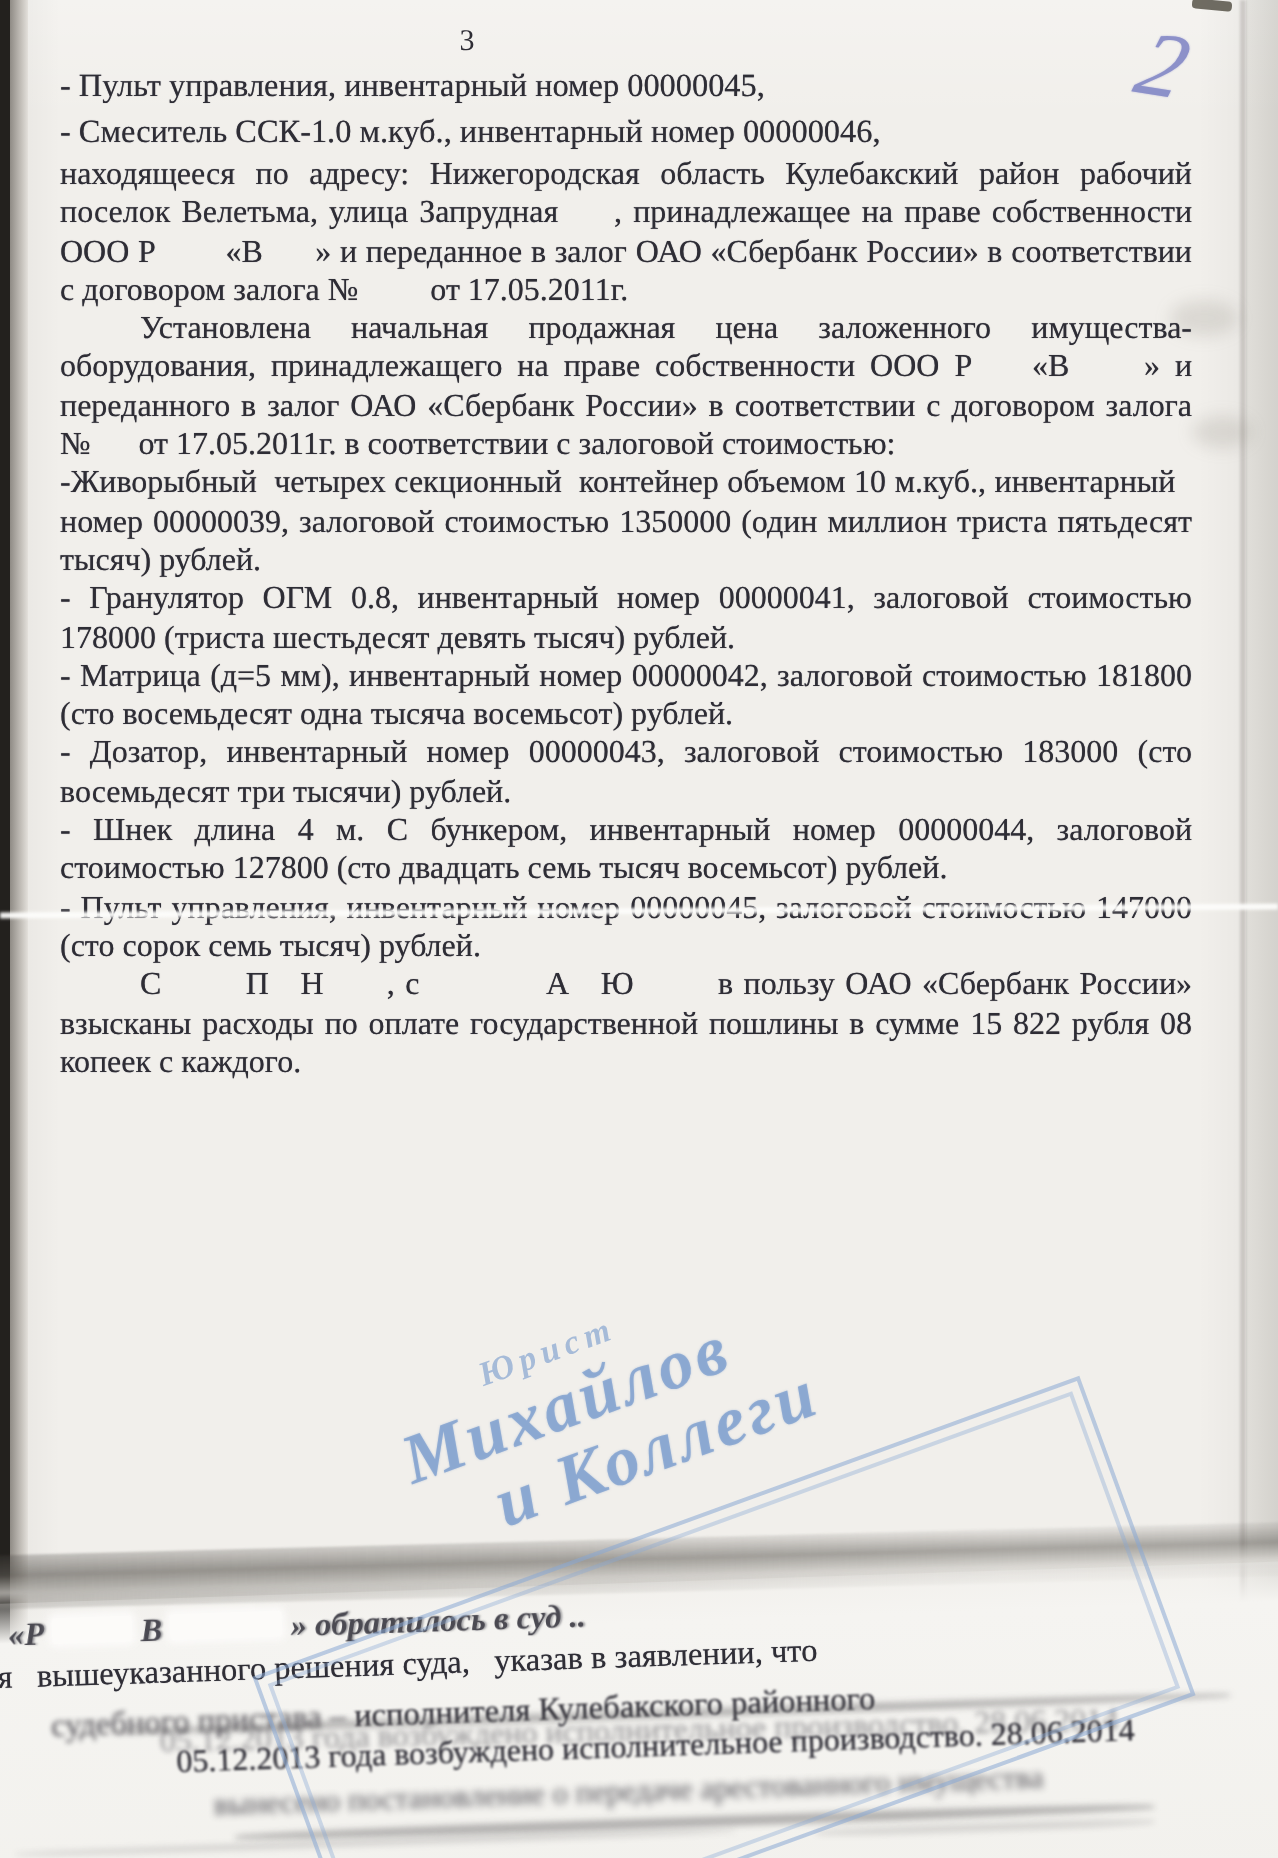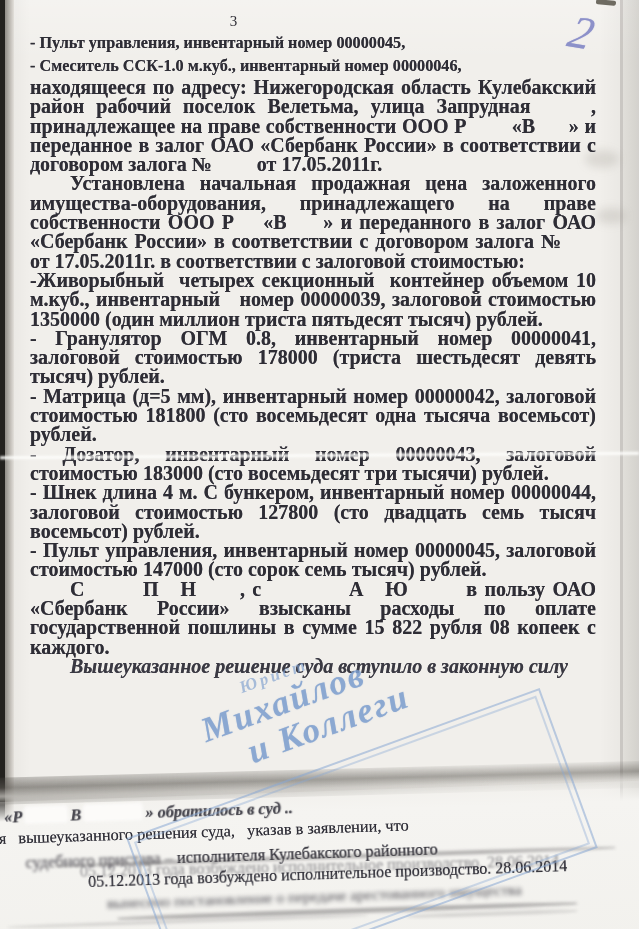--- a/index.html
+++ b/index.html
@@ -26,24 +26,24 @@
                 background:#575349; transform:rotate(5deg); border-radius:2px; opacity:.85; }
   .smudge { position:absolute; background:rgba(120,115,108,0.18); border-radius:50%; filter:blur(4px); }
 
   .pageno { position:absolute; left:214px; top:13px; width:40px; text-align:center;
             font-size:15px; letter-spacing:1px; }
   .handwritten { position:absolute; left:570px; top:6px; font-size:46px; font-style:italic;
             color:#8287c6; transform:rotate(9deg) skewX(-8deg); opacity:.9;
             text-shadow:0 0 1px rgba(120,124,200,.6); }
 
   
-  .body-col { position:absolute; left:30px; top:32px; width:566px; z-index:2;font-weight:bold; }
+  .body-col { position:absolute; left:30px; top:32px; width:566px; z-index:2; }
   .line { font-size:16.2px; line-height:23px; white-space:nowrap;
           text-shadow:0 0 .4px rgba(40,40,55,.7); }
-  .para { font-size:20px; line-height:19.3px; text-align:justify;
+  .para { font-size:16px; line-height:19.3px; text-align:justify;
           text-shadow:0 0 .4px rgba(40,40,55,.7); }
   .indent { text-indent:40px; }
   .italic { font-style:italic; color:#3a3942; }
 
   .scratch { position:absolute; left:0; top:454px; width:639px; height:3px; z-index:3;
              background:rgba(253,253,251,.95); filter:blur(.8px); transform:rotate(-.4deg); }
 
   
   .fold { position:absolute; left:-14px; top:769px; width:690px; height:27px; z-index:3;
           transform:rotate(-1.5deg);
@@ -102,21 +102,20 @@
     <div class="line">- Смеситель ССК-1.0 м.куб., инвентарный номер 00000046,</div>
     <div class="para">находящееся по адресу: Нижегородская область Кулебакский район рабочий поселок Велетьма, улица Запрудная&nbsp;&nbsp;&nbsp;&nbsp;&nbsp;, принадлежащее на праве собственности ООО Р&nbsp;&nbsp;&nbsp;&nbsp;&nbsp;&nbsp;&nbsp;&nbsp;«В&nbsp;&nbsp;&nbsp;&nbsp;&nbsp;&nbsp;» и переданное в залог ОАО «Сбербанк России» в соответствии с договором залога №&nbsp;&nbsp;&nbsp;&nbsp;&nbsp;&nbsp;&nbsp;&nbsp; от 17.05.2011г.</div>
     <div class="para indent">Установлена начальная продажная цена заложенного имущества-оборудования, принадлежащего на праве собственности ООО Р&nbsp;&nbsp;&nbsp; «В&nbsp;&nbsp;&nbsp;&nbsp;&nbsp;» и переданного в залог ОАО «Сбербанк России» в соответствии с договором залога №&nbsp;&nbsp;&nbsp;&nbsp;&nbsp; от 17.05.2011г. в соответствии с залоговой стоимостью:</div>
     <div class="para">-Живорыбный&nbsp; четырех секционный&nbsp; контейнер объемом 10 м.куб., инвентарный&nbsp;&nbsp; номер 00000039, залоговой стоимостью 1350000 (один миллион триста пятьдесят тысяч) рублей.</div>
     <div class="para">- Гранулятор ОГМ 0.8, инвентарный номер 00000041, залоговой стоимостью 178000 (триста шестьдесят девять тысяч) рублей.</div>
     <div class="para">- Матрица (д=5 мм), инвентарный номер 00000042, залоговой стоимостью 181800 (сто восемьдесят одна тысяча восемьсот) рублей.</div>
     <div class="para">- Дозатор, инвентарный номер 00000043, залоговой стоимостью 183000 (сто восемьдесят три тысячи) рублей.</div>
     <div class="para">- Шнек длина 4 м. С бункером, инвентарный номер 00000044, залоговой стоимостью 127800 (сто двадцать семь тысяч восемьсот) рублей.</div>
     <div class="para">- Пульт управления, инвентарный номер 00000045, залоговой стоимостью 147000 (сто сорок семь тысяч) рублей.</div>
     <div class="para indent">С&nbsp;&nbsp;&nbsp;&nbsp;&nbsp;&nbsp;&nbsp;&nbsp;П&nbsp;&nbsp;&nbsp;Н&nbsp;&nbsp;&nbsp;&nbsp;&nbsp;&nbsp;, с&nbsp;&nbsp;&nbsp;&nbsp;&nbsp;&nbsp;&nbsp;&nbsp;&nbsp;&nbsp;&nbsp;&nbsp;А&nbsp;&nbsp;&nbsp;Ю&nbsp;&nbsp;&nbsp;&nbsp;&nbsp;&nbsp;&nbsp;&nbsp;в пользу ОАО «Сбербанк России» взысканы расходы по оплате государственной пошлины в сумме 15 822 рубля 08 копеек с каждого.</div>
-    <div class="para indent italic">Вышеуказанное решение суда вступило в законную силу</div>
   </div>
 
   <div class="scratch"></div>
 
   <div class="fold"></div>
 
   <div class="overlay-page">
     <div class="ov-line ov-italic" style="left:20px; top:6px;">
       <span>«Р</span>
       <span class="redact" style="width:40px;"></span>

